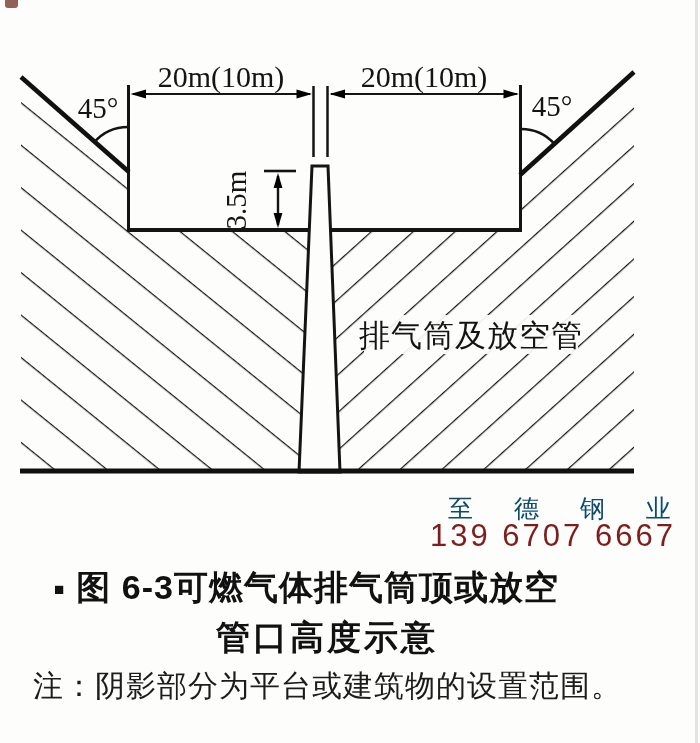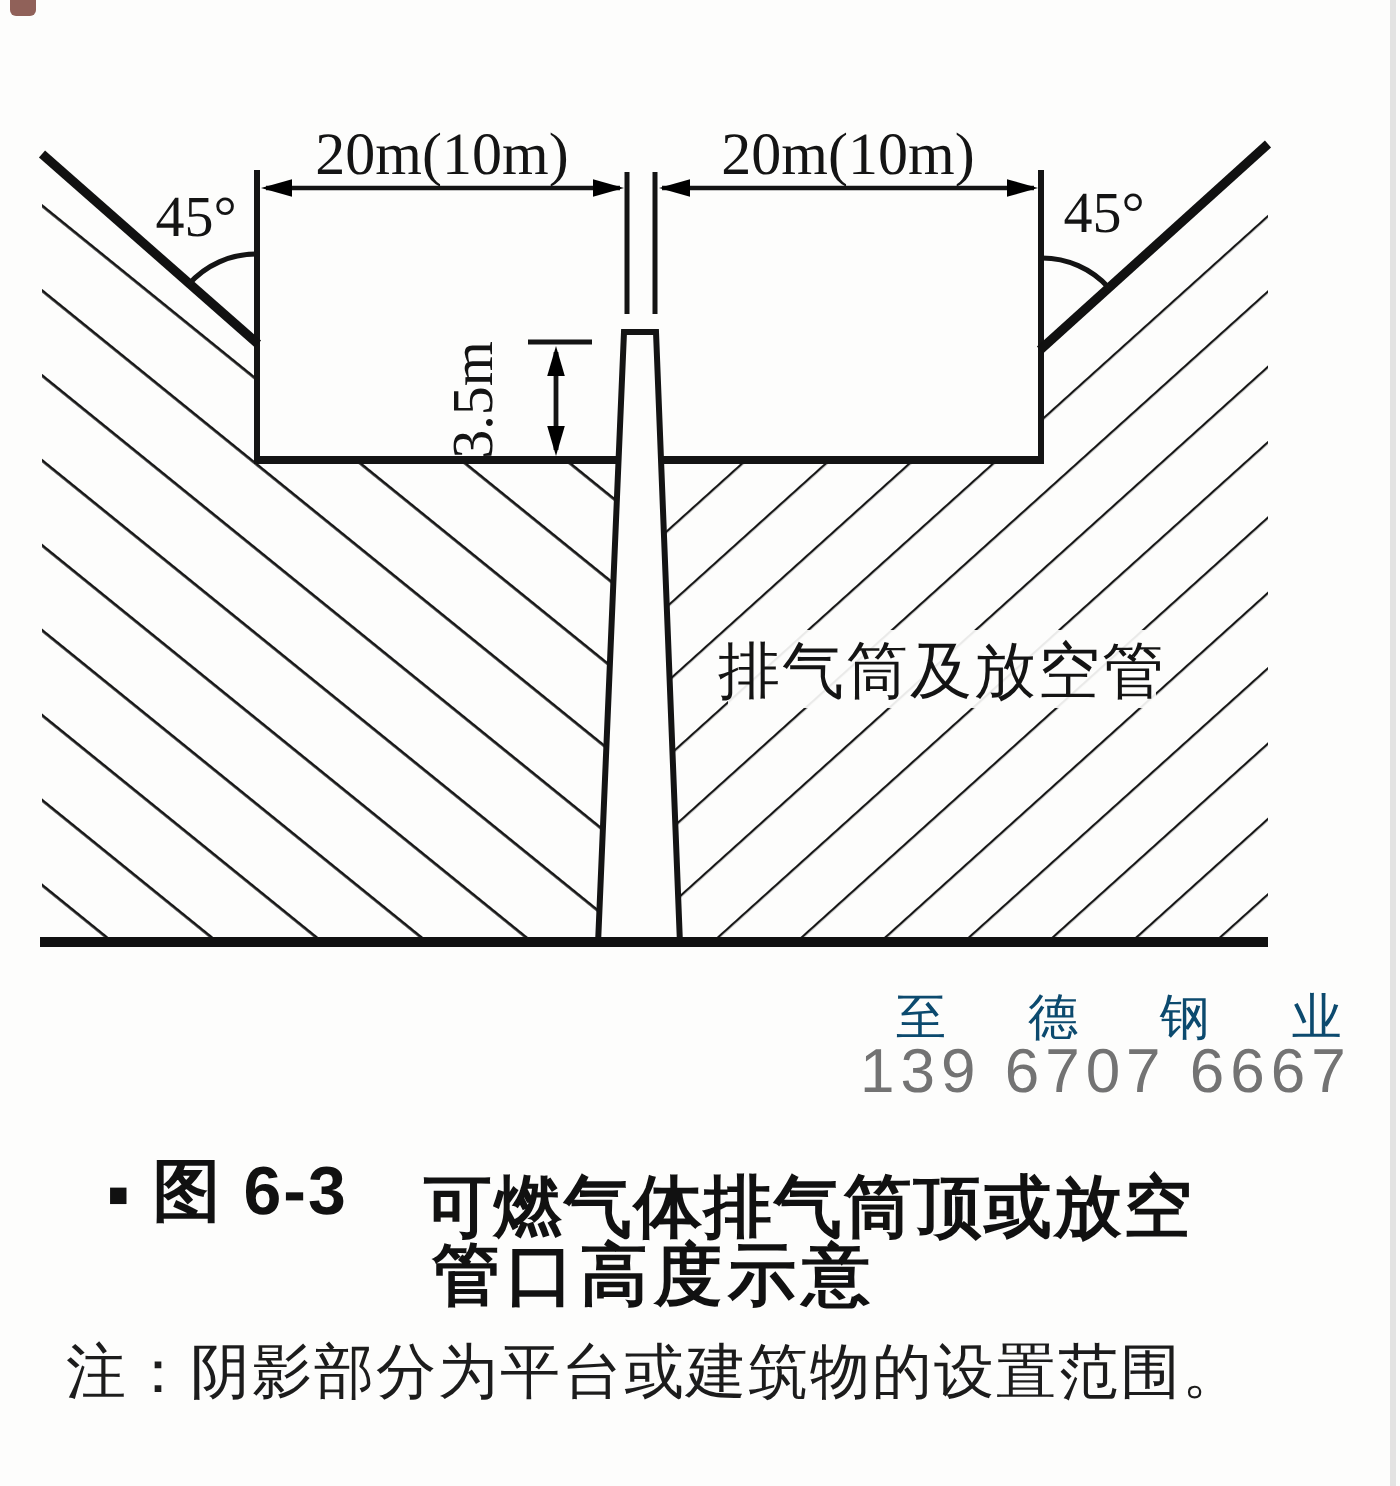--- a/index.html
+++ b/index.html
@@ -5,28 +5,28 @@
   html,body{margin:0;padding:0;background:#ffffff;}
   .page{
     position:relative;width:700px;height:743px;background:#fdfdfc;overflow:hidden;
     font-family:"Liberation Serif","DejaVu Serif",serif;color:#141414;
   }
   .page-edge-right{position:absolute;top:0;right:2px;width:3px;height:743px;background:#e3e3e2;}
   .scan-artifact{position:absolute;left:5px;top:0;width:13px;height:8px;background:#7c453c;opacity:.85;border-radius:0 0 3px 3px;}
   svg{position:absolute;left:0;top:0;}
   .wm{position:absolute;white-space:nowrap;font-family:"Liberation Sans","DejaVu Sans",sans-serif;}
   .wm-name{left:448px;top:492px;font-size:25px;letter-spacing:17px;color:#0c4a6e;}
-  .wm-phone{left:430px;top:518px;font-size:31px;letter-spacing:3px;color:#737373;}
+  .wm-phone{left:430px;top:518px;font-size:31px;letter-spacing:3px;color:#7f1d1d;}
   .caption-line1{
     position:absolute;left:54px;top:565px;display:flex;align-items:center;white-space:nowrap;
     font-family:"Liberation Sans","DejaVu Sans",sans-serif;font-weight:700;font-size:34px;color:#111;
   }
   .caption-bullet{font-size:17px;margin-right:12px;line-height:1;transform:translateY(1px);}
-  .caption-figno{margin-right:38px;letter-spacing:1px;}
-  .caption-text{letter-spacing:1px;margin-top:16px;}
+  .caption-figno{letter-spacing:1px;}
+  .caption-text{letter-spacing:1px;}
   .caption-line2{
     position:absolute;left:216px;top:615px;white-space:nowrap;
     font-family:"Liberation Sans","DejaVu Sans",sans-serif;font-weight:700;font-size:34px;letter-spacing:3px;color:#111;
   }
   .note-line{
     position:absolute;left:33px;top:666px;white-space:nowrap;
     font-family:Liberation Sans, sans-serif;font-weight:500;font-size:30px;letter-spacing:1px;color:#1c1c1c;
   }
   text{fill:#141414;}
   .dim-text{font-size:30px;font-family:"Liberation Serif","DejaVu Serif",serif;}

